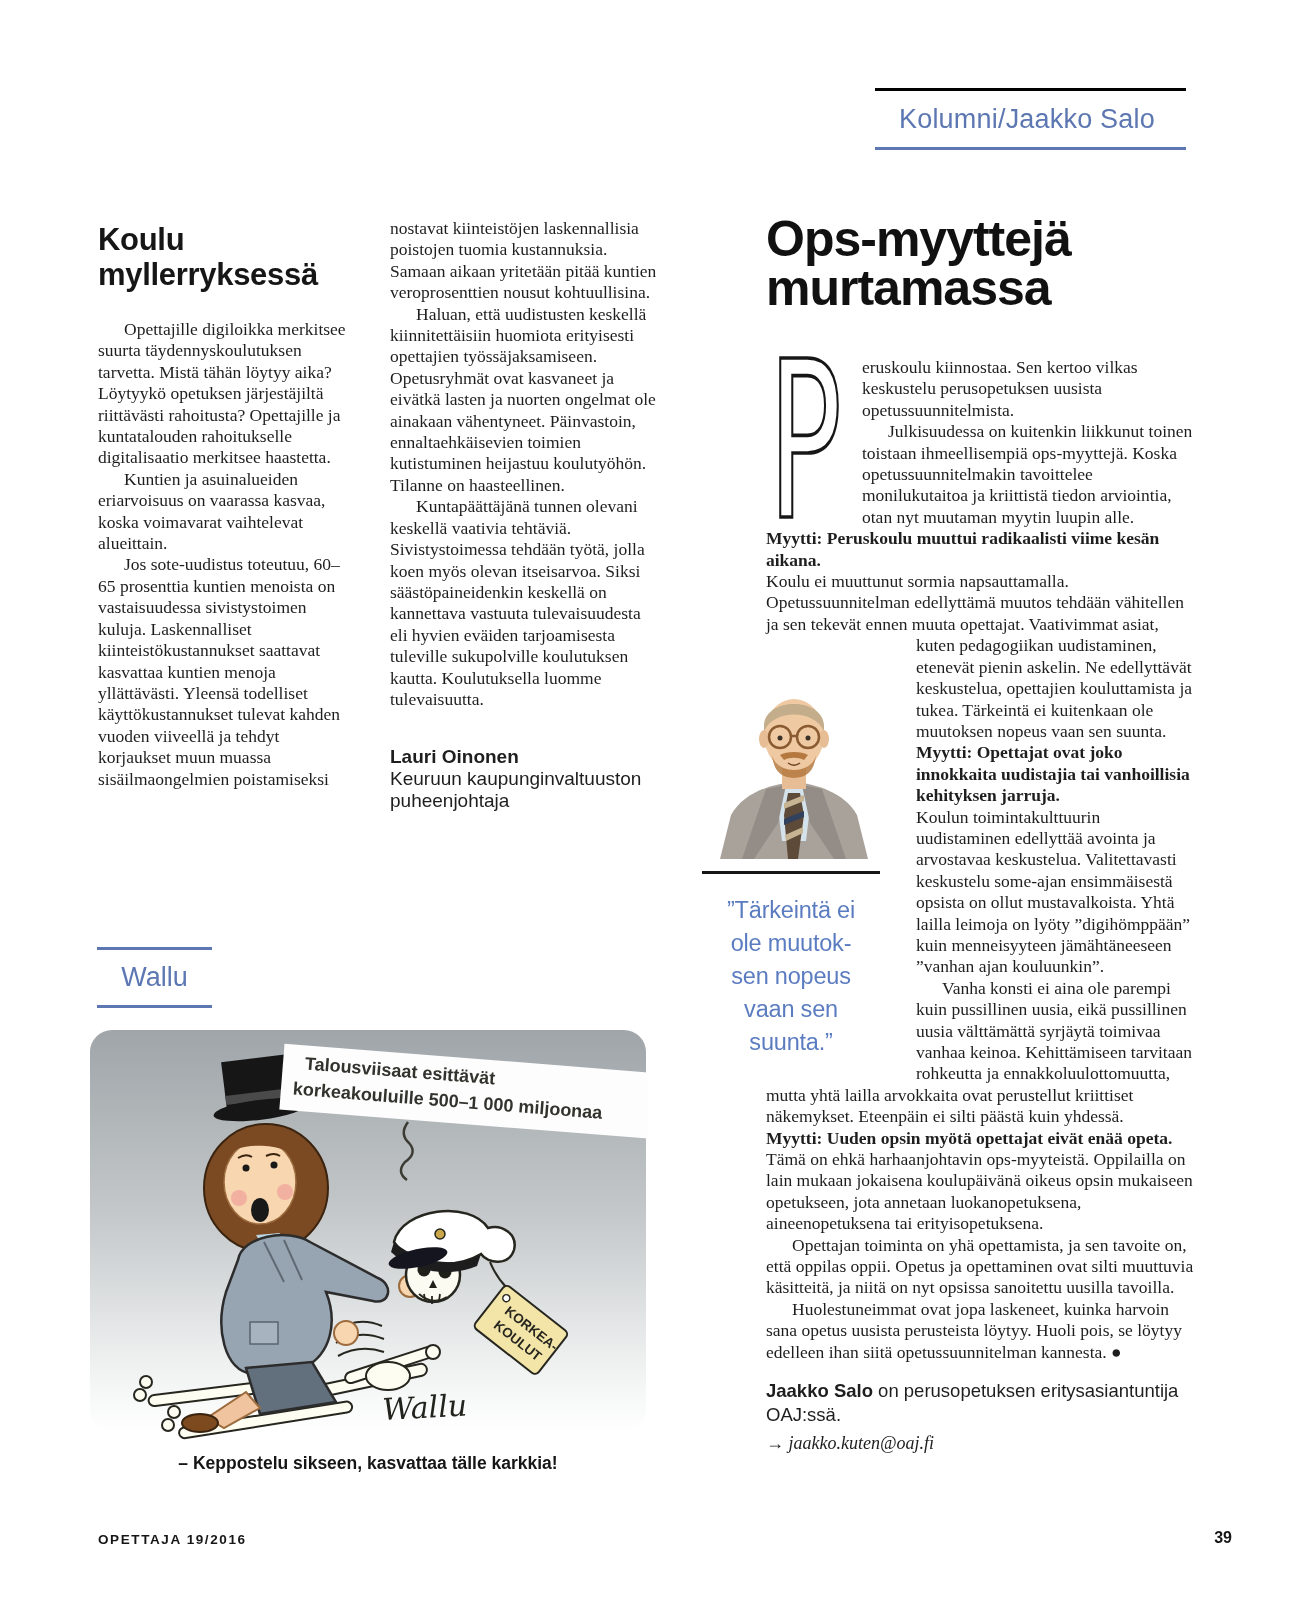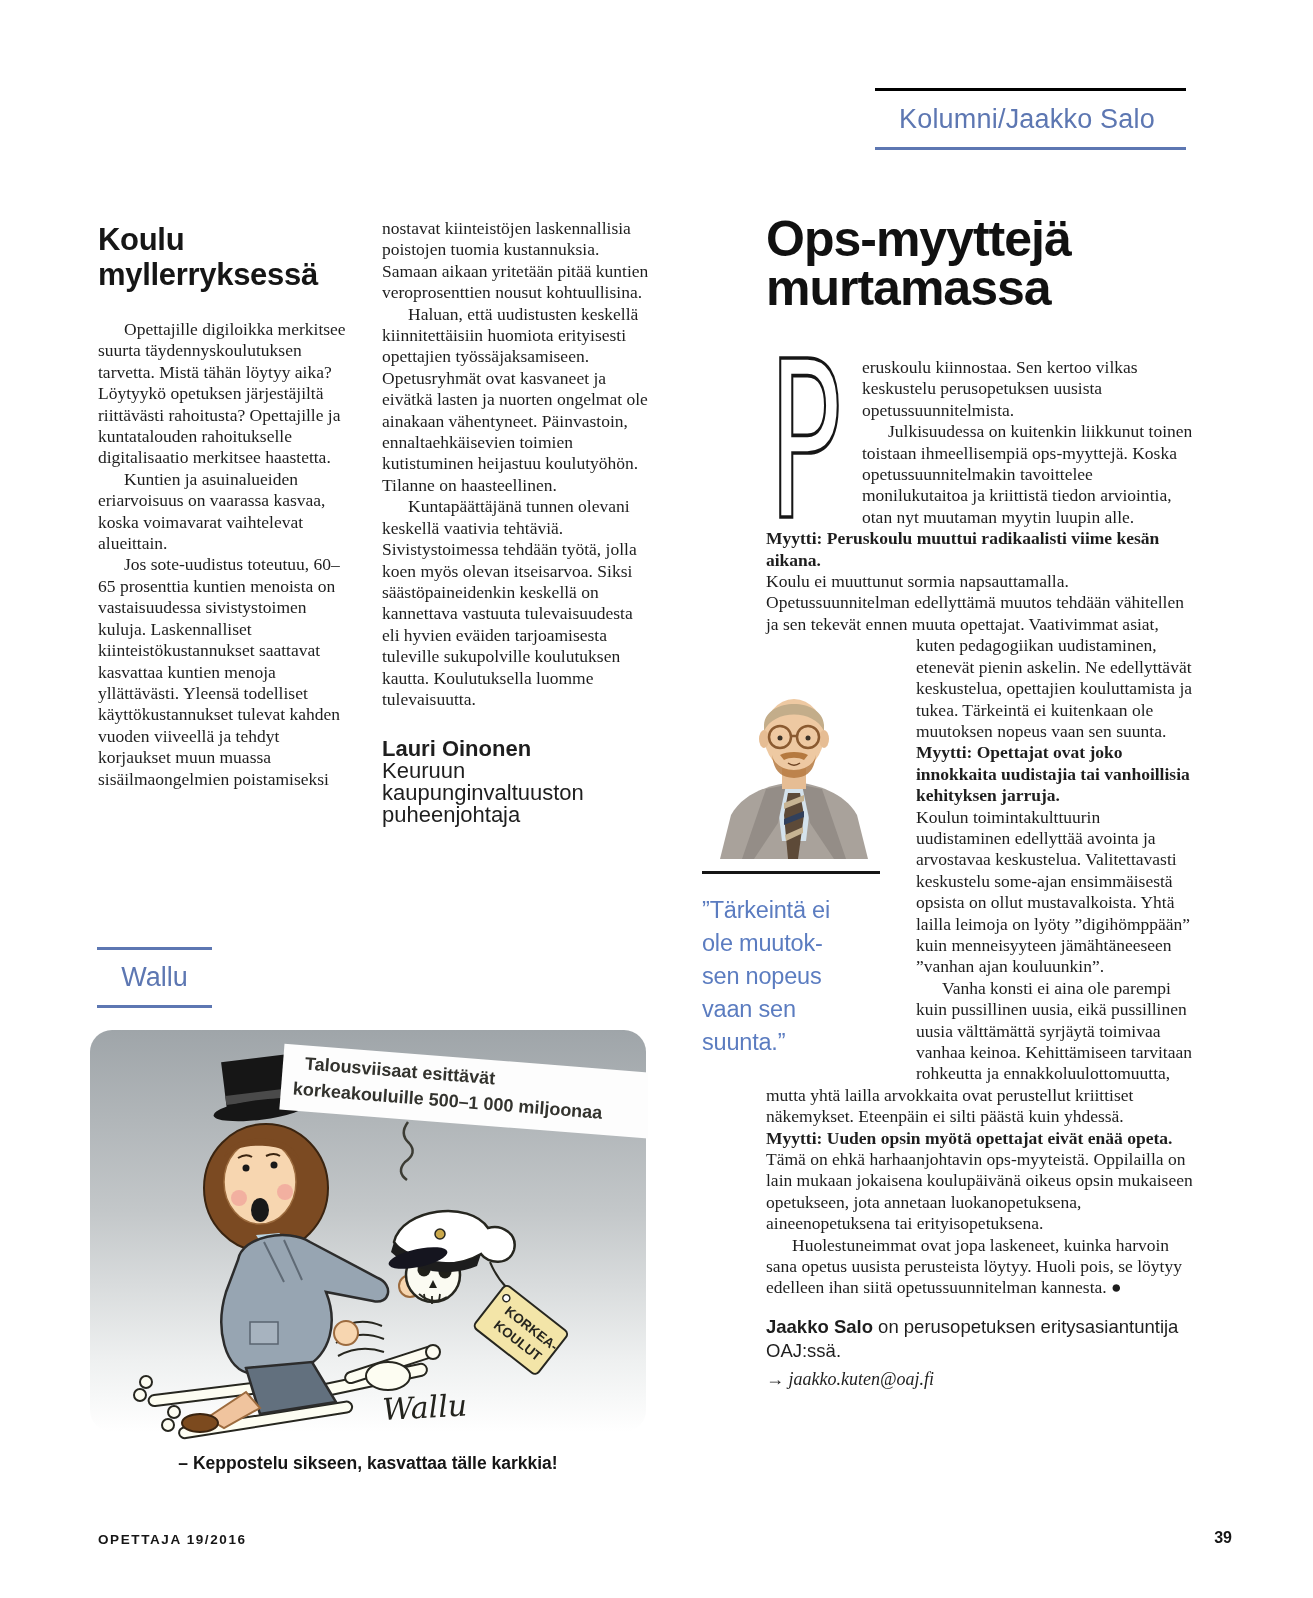--- a/index.html
+++ b/index.html
@@ -15,38 +15,38 @@
 
   
   .bodytext p{margin:0;font-size:17.5px;line-height:21.4px;}
   .bodytext p.ind{text-indent:26px;}
   .leadin{font-family:"Liberation Sans",sans-serif;font-weight:bold;font-size:15.5px;letter-spacing:0.4px;}
 
   
   .col1{position:absolute;left:98px;top:222px;width:256px;}
   .col1 h2{margin:0 0 27px 0;font-family:"Liberation Sans",sans-serif;font-weight:bold;
            font-size:31px;line-height:35px;letter-spacing:-0.3px;color:#161616;}
-  .col2{position:absolute;left:382px;top:218px;width:271px;}
-  .sigblock{margin-top:28px;font-family:"Liberation Sans",sans-serif;font-size:22px;line-height:22px;}
+  .col2{position:absolute;left:390px;top:218px;width:271px;}
+  .sigblock{margin-top:36px;font-family:"Liberation Sans",sans-serif;font-size:19px;line-height:22px;}
   .signame{font-weight:bold;}
 
   
   .col3{position:absolute;left:766px;top:215px;width:431px;}
   .col3 h1{margin:0 0 44px 0;font-family:"Liberation Sans",sans-serif;font-weight:bold;
            font-size:50px;line-height:49px;letter-spacing:-1px;color:#111;}
   .col3 p{margin:0;font-size:17.5px;line-height:21.4px;}
   .col3 p.ind{text-indent:26px;}
   .myth{font-weight:bold;}
   .dropfloat{float:left;width:88px;height:150px;margin:3px 8px 0 0;}
   .dropfloat svg{display:block;overflow:visible;}
   .photofloat{float:left;width:178px;margin:28px 36px 8px -64px;}
   .portrait{display:block;margin-left:12px;}
   .photo-rule{border-top:3px solid #161616;margin:12px 0 20px 0;}
   .pullquote{font-family:"Liberation Sans",sans-serif;font-size:23.5px;line-height:33px;
-             color:#5b7cc0;letter-spacing:-0.2px;}
+             color:#5b7cc0;letter-spacing:-0.2px;text-align:center;}
   .pullquote span{display:block;}
   .bio{margin-top:16px;font-family:"Liberation Sans",sans-serif;font-size:18.5px;line-height:24px;}
   .bio .bname{font-weight:bold;}
   .email{margin-top:4px;font-style:italic;font-size:18px;font-family:"Liberation Serif",serif;}
 
   
   .walluhead{position:absolute;left:97px;top:947px;width:115px;height:55px;
              border-top:3px solid #5d77b2;border-bottom:3px solid #5d77b2;
              display:flex;align-items:center;justify-content:center;
              font-family:"Liberation Sans",sans-serif;font-size:27px;color:#5d77b2;}
@@ -150,20 +150,21 @@
           <span>suunta.”</span>
         </span>
       </span><span>pedagogiikan uudistaminen, etenevät pienin askelin. Ne edellyttävät keskustelua, opettajien kouluttamista ja tukea. Tärkeintä ei kuitenkaan ole muutoksen nopeus vaan sen suunta.</span>
     </p>
 
     <p class="myth">Myytti: Opettajat ovat joko innokkaita uudistajia tai vanhoillisia kehityksen jarruja.</p>
     <p>Koulun toimintakulttuurin uudistaminen edellyttää avointa ja arvostavaa keskustelua. Valitettavasti keskustelu some-ajan ensimmäisestä opsista on ollut mustavalkoista. Yhtä lailla leimoja on lyöty ”digihömppään” kuin menneisyyteen jämähtäneeseen ”vanhan ajan kouluunkin”.</p>
     <p class="ind">Vanha konsti ei aina ole parempi kuin pussillinen uusia, eikä pussillinen uusia välttämättä syrjäytä toimivaa vanhaa keinoa. Kehittämiseen tarvitaan rohkeutta ja ennakkoluulottomuutta, mutta yhtä lailla arvokkaita ovat perustellut kriittiset näkemykset. Eteenpäin ei silti päästä kuin yhdessä.</p>
     <p class="myth">Myytti: Uuden opsin myötä opettajat eivät enää opeta.</p>
     <p>Tämä on ehkä harhaanjohtavin ops-myyteistä. Oppilailla on lain mukaan jokaisena koulupäivänä oikeus opsin mukaiseen opetukseen, jota annetaan luokanopetuksena, aineenopetuksena tai erityisopetuksena.</p>
+    <p class="ind">Opettajan toiminta on yhä opettamista, ja sen tavoite on, että oppilas oppii. Opetus ja opettaminen ovat silti muuttuvia käsitteitä, ja niitä on nyt opsissa sanoitettu uusilla tavoilla.</p>
     <p class="ind">Huolestuneimmat ovat jopa laskeneet, kuinka harvoin sana opetus uusista perusteista löytyy. Huoli pois, se löytyy edelleen ihan siitä opetussuunnitelman kannesta. ●</p>
 
     <div class="bio">
       <span class="bname">Jaakko Salo</span><span> on perusopetuksen eritysasiantuntija OAJ:ssä.</span>
       <div class="email">→ jaakko.kuten@oaj.fi</div>
     </div>
   </div>
 
   <div class="walluhead">
     <span>Wallu</span>

